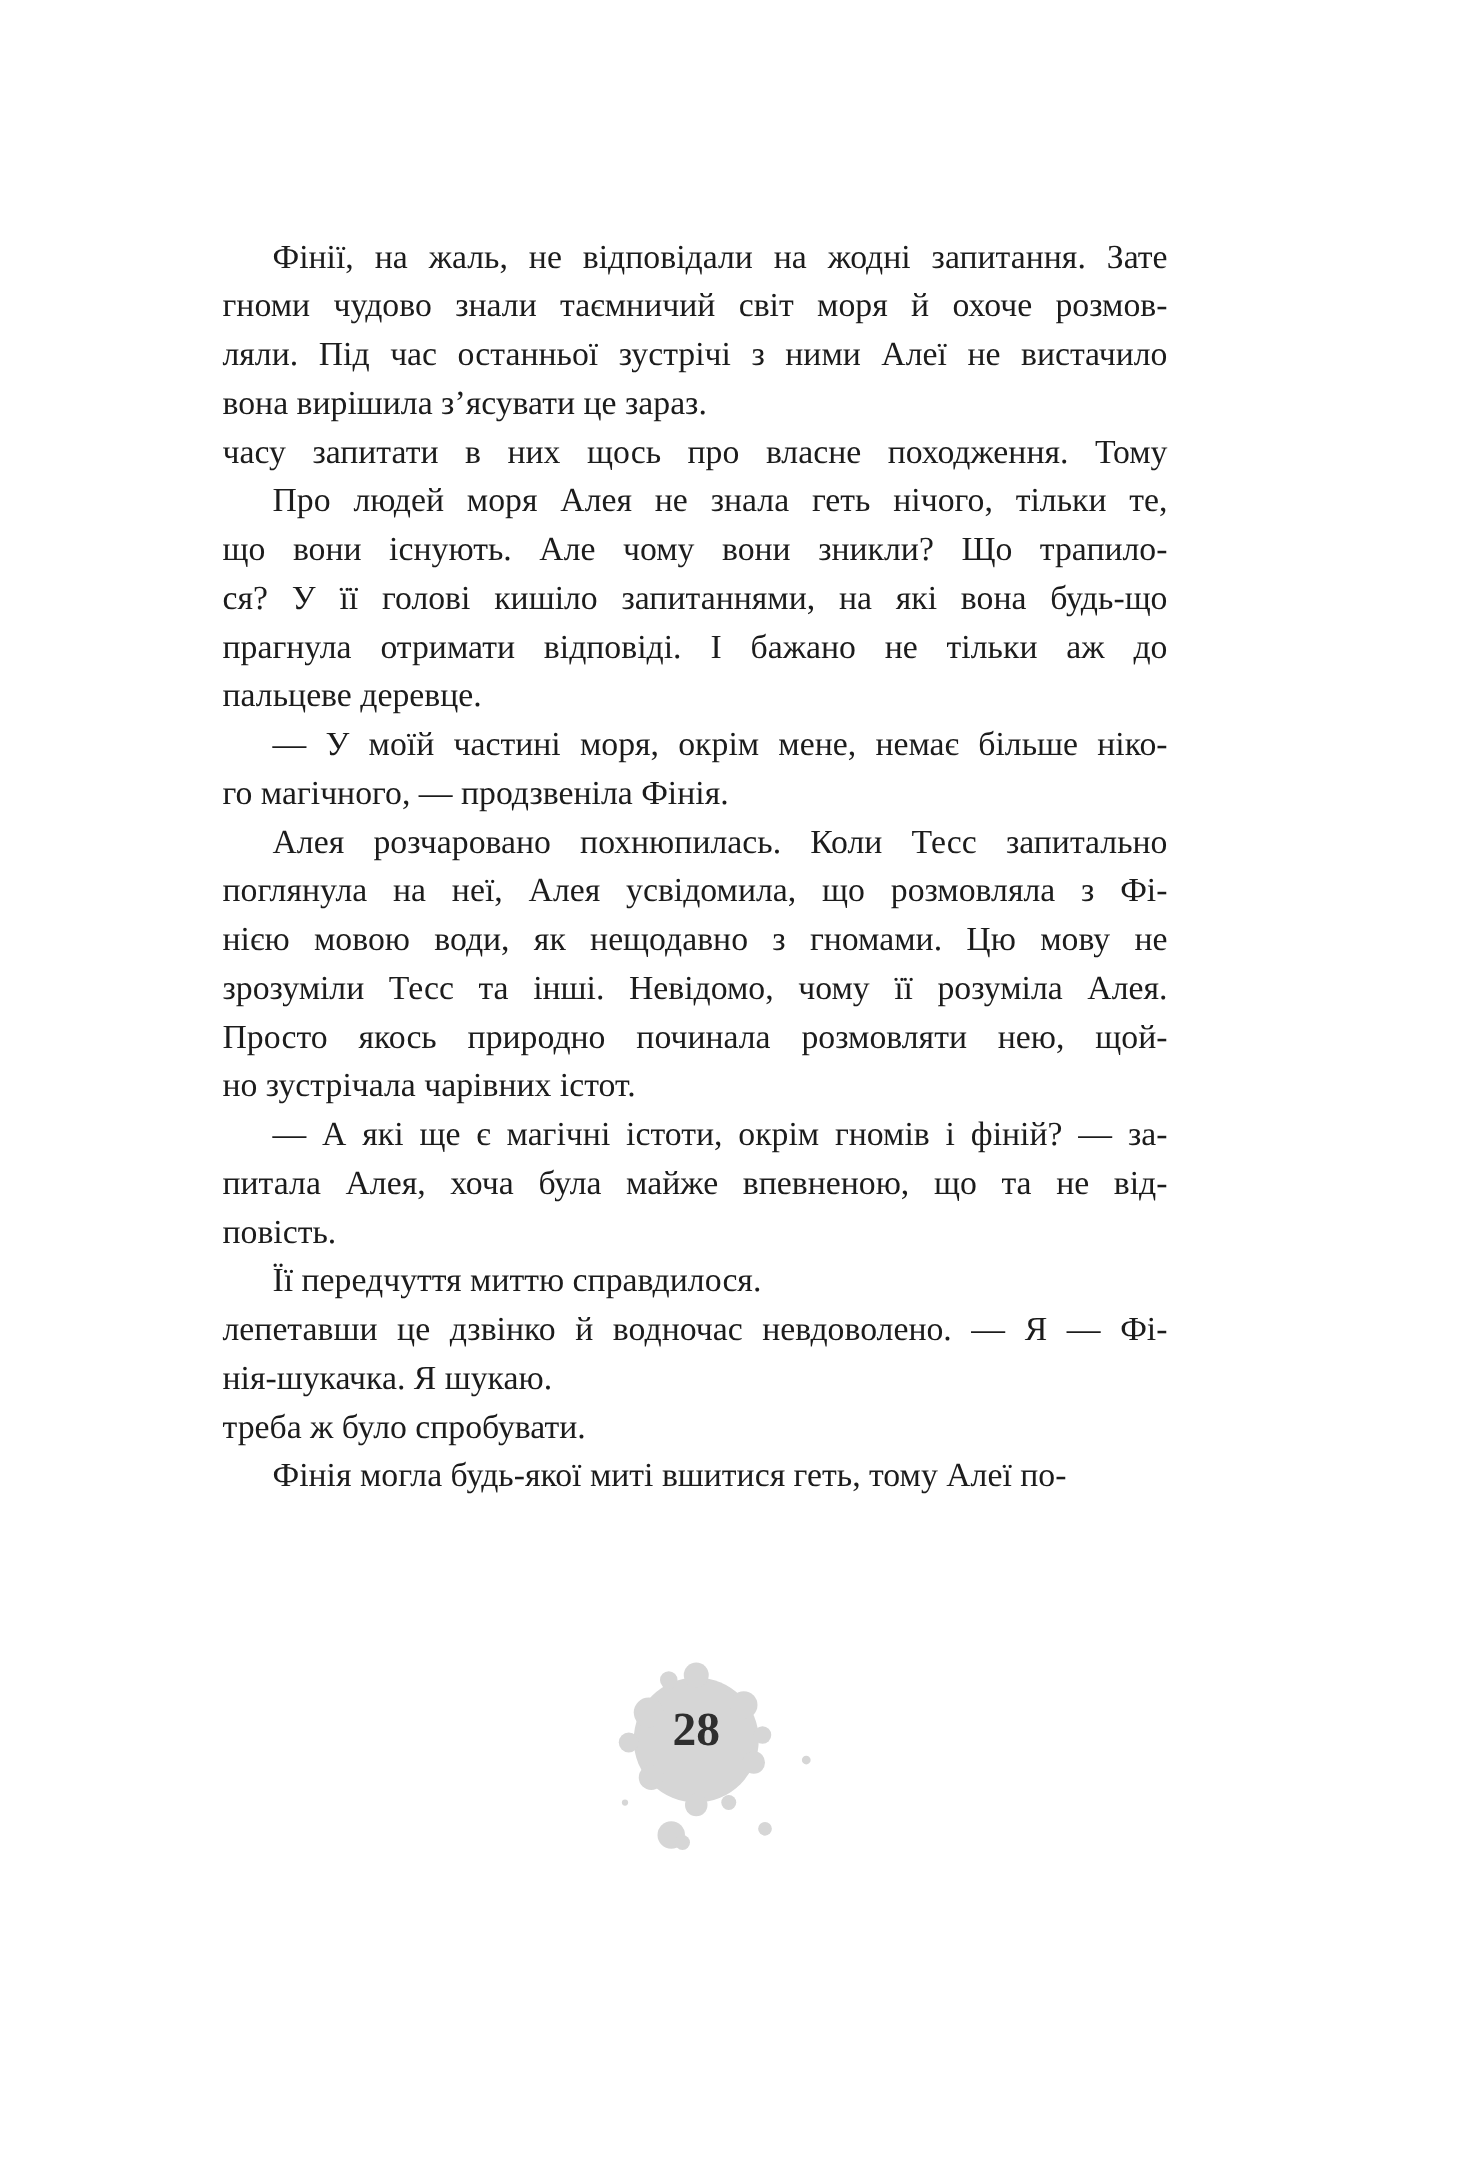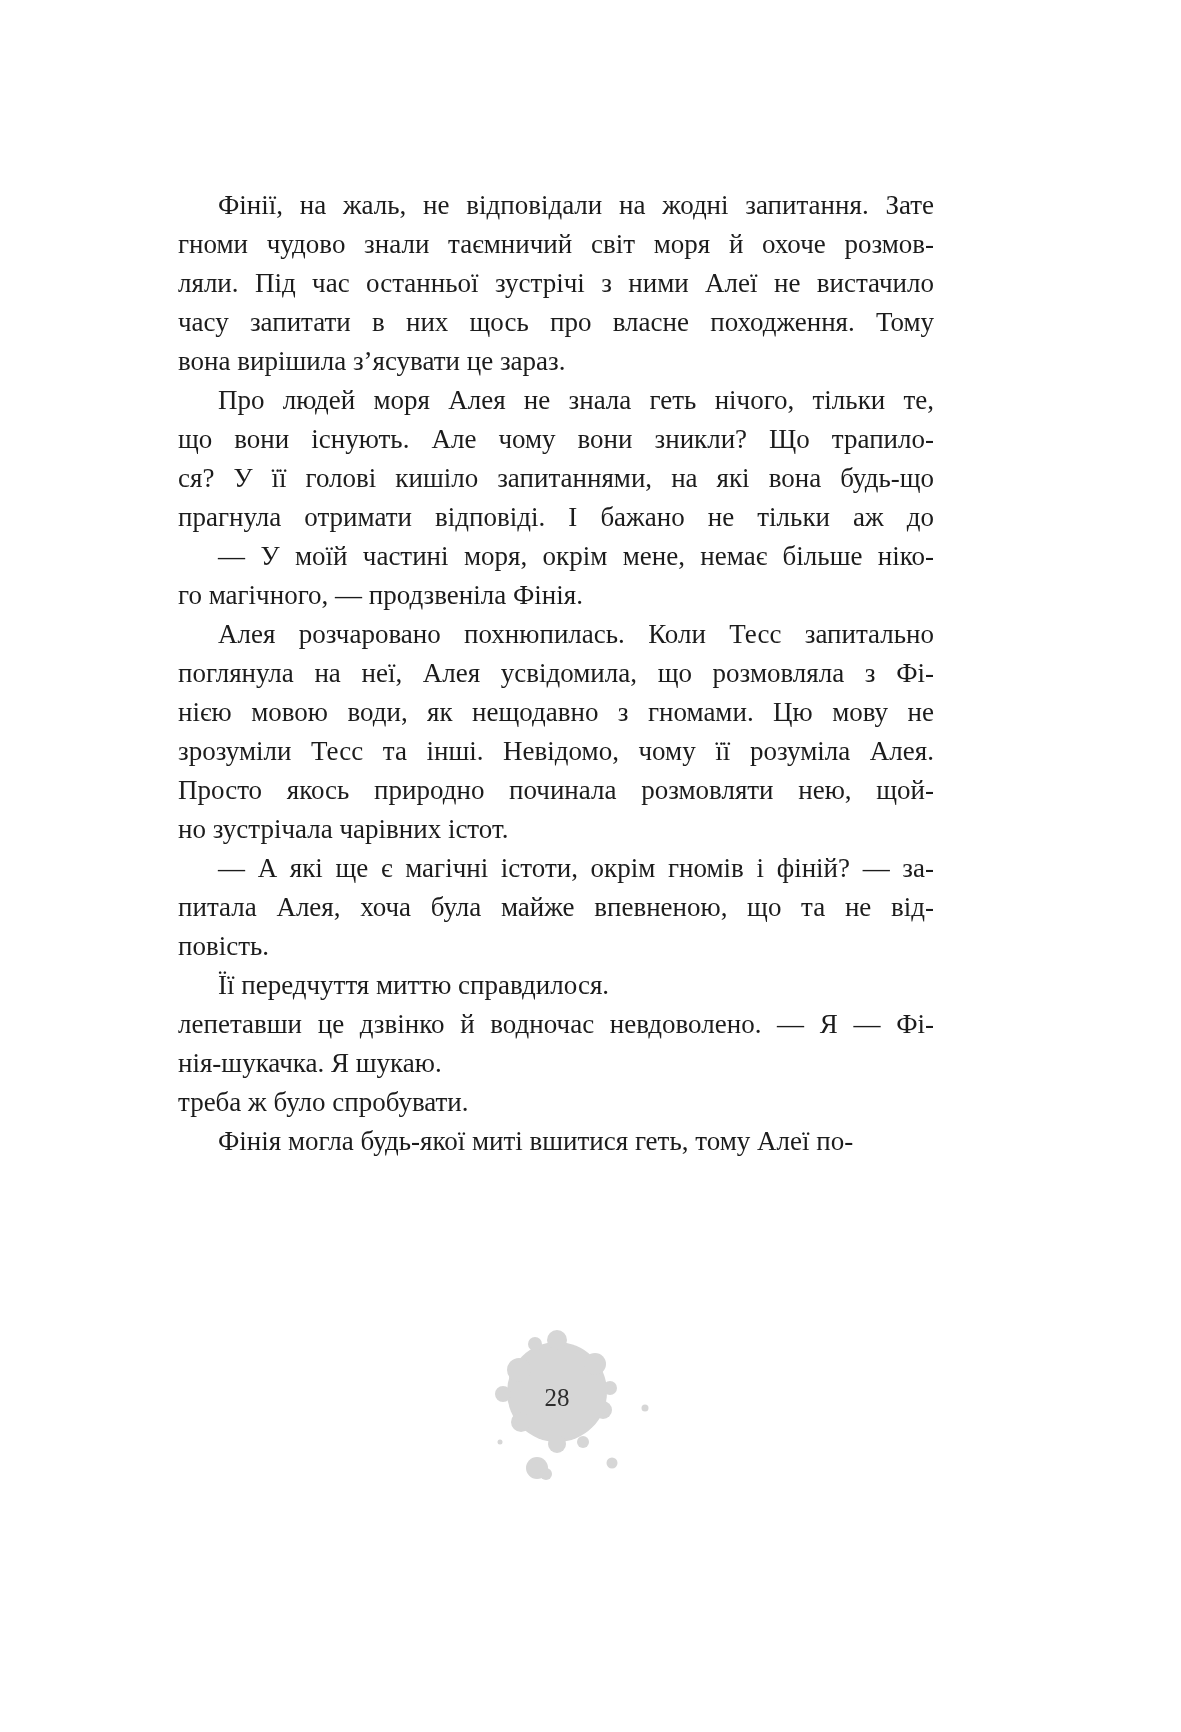--- a/index.html
+++ b/index.html
@@ -37,48 +37,50 @@
     position: absolute;
     left: 445px;
     top: 1292px;
     width: 220px;
     height: 210px;
   }
   .splat-svg { position: absolute; left: 0; top: 0; }
   .page-number {
     position: absolute;
     left: 0;
-    top: 86px;
+    top: 72px;
     width: 224px;
     text-align: center;
-    font-size: 25px;
+    font-size: 38px;
     line-height: 40px;
     color: #2e2e2e;
     font-family: "Liberation Serif", serif;
+    font-weight: bold;
   }
 </style>
 </head>
 <body>
 
 <div class="book-page">
 
   <div class="text-block">
 
   <div class="paragraph">
         <div class="line first">Фінії, на жаль, не відповідали на жодні запитання. Зате</div>
         <div class="line">гноми чудово знали таємничий світ моря й охоче розмов-</div>
         <div class="line">ляли. Під час останньої зустрічі з ними Алеї не вистачило</div>
+        <div class="line last">вона вирішила з’ясувати це зараз.</div>
         <div class="line">часу запитати в них щось про власне походження. Тому</div>
-        <div class="line last">вона вирішила з’ясувати це зараз.</div>
       </div>
       <div class="paragraph">
         <div class="line first">Про людей моря Алея не знала геть нічого, тільки те,</div>
         <div class="line">що вони існують. Але чому вони зникли? Що трапило-</div>
         <div class="line">ся? У її голові кишіло запитаннями, на які вона будь-що</div>
         <div class="line">прагнула отримати відповіді. І бажано не тільки аж до</div>
+        <div class="line last">пальцеве деревце.</div>
       </div>
       <div class="paragraph">
         <div class="line first">— У моїй частині моря, окрім мене, немає більше ніко-</div>
         <div class="line last">го магічного, — продзвеніла Фінія.</div>
       </div>
       <div class="paragraph">
         <div class="line first">Алея розчаровано похнюпилась. Коли Тесс запитально</div>
         <div class="line">поглянула на неї, Алея усвідомила, що розмовляла з Фі-</div>
         <div class="line">нією мовою води, як нещодавно з гномами. Цю мову не</div>
         <div class="line">зрозуміли Тесс та інші. Невідомо, чому її розуміла Алея.</div>

